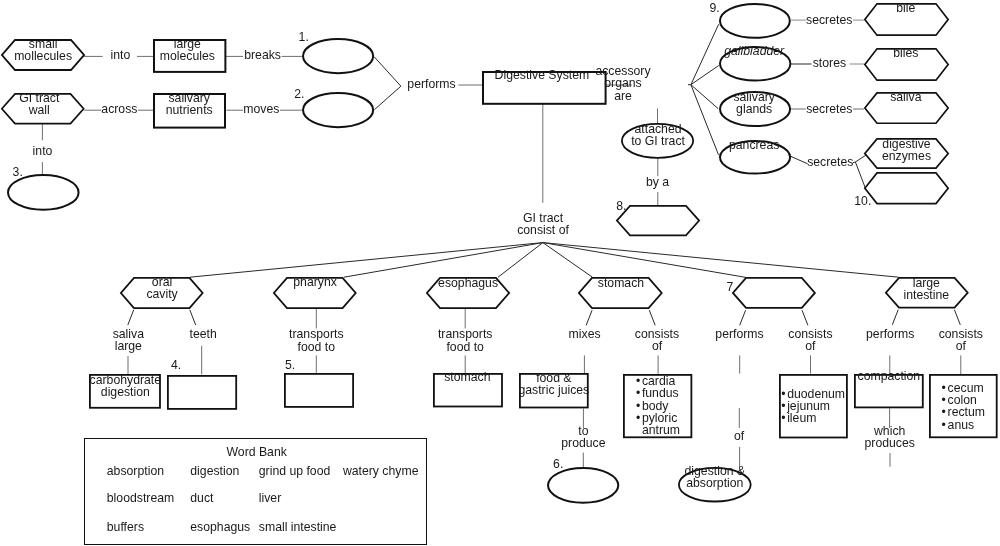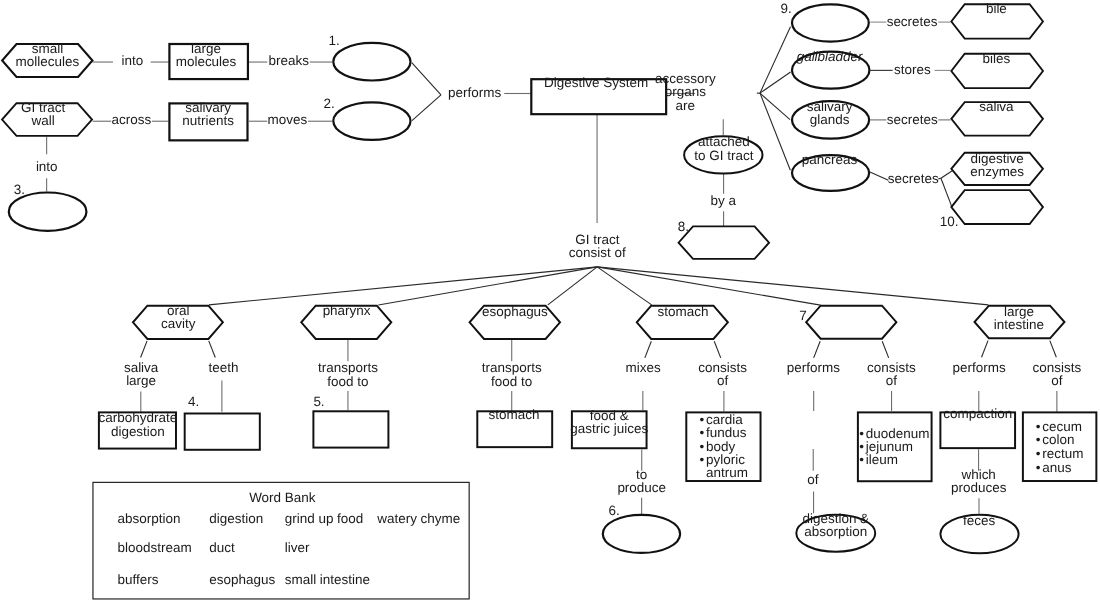--- a/index.html
+++ b/index.html
@@ -372,35 +372,27 @@
       <span>attached</span>
       <span>to GI tract</span>
     </div>
   </div>
   <div class="node" style="left:547.3px;top:467.3px;width:72.3px;height:36.7px">
     <svg width="72.3" height="36.7" viewBox="0 0 72.3 36.7">
       <ellipse cx="36.15" cy="18.35" rx="35.15" ry="17.35" fill="#fff" stroke="#111" stroke-width="2.0"></ellipse>
     </svg>
   </div>
   <div class="num" style="left:553.1px;top:457.8px">6.</div>
-  <div class="node" style="left:723px;top:466.7px;width:73.6px;height:35.4px">
+  <div class="node" style="left:678px;top:466.7px;width:73.6px;height:35.4px">
     <svg width="73.6" height="35.4" viewBox="0 0 73.6 35.4">
       <ellipse cx="36.8" cy="17.7" rx="35.9" ry="16.8" fill="#fff" stroke="#111" stroke-width="1.8"></ellipse>
     </svg>
     <div class="nodetext" style="margin-top:-1.3px;">
       <span>digestion &amp;</span>
       <span>absorption</span>
-    </div>
-  </div>
-  <div class="node" style="left:853.6px;top:466.8px;width:72.9px;height:36.9px">
-    <svg width="72.9" height="36.9" viewBox="0 0 72.9 36.9">
-      <ellipse cx="36.45" cy="18.45" rx="35.550000000000004" ry="17.55" fill="#fff" stroke="#111" stroke-width="1.8"></ellipse>
-    </svg>
-    <div class="nodetext" style="margin-top:0.2px;">
-      <span>feces</span>
     </div>
   </div>
   <div class="edgelabel" style="left:120.4px;top:49.1px">
     <span>into</span>
   </div>
   <div class="edgelabel" style="left:262.6px;top:48.9px">
     <span>breaks</span>
   </div>
   <div class="edgelabel" style="left:119.4px;top:102.8px">
     <span>across</span>

